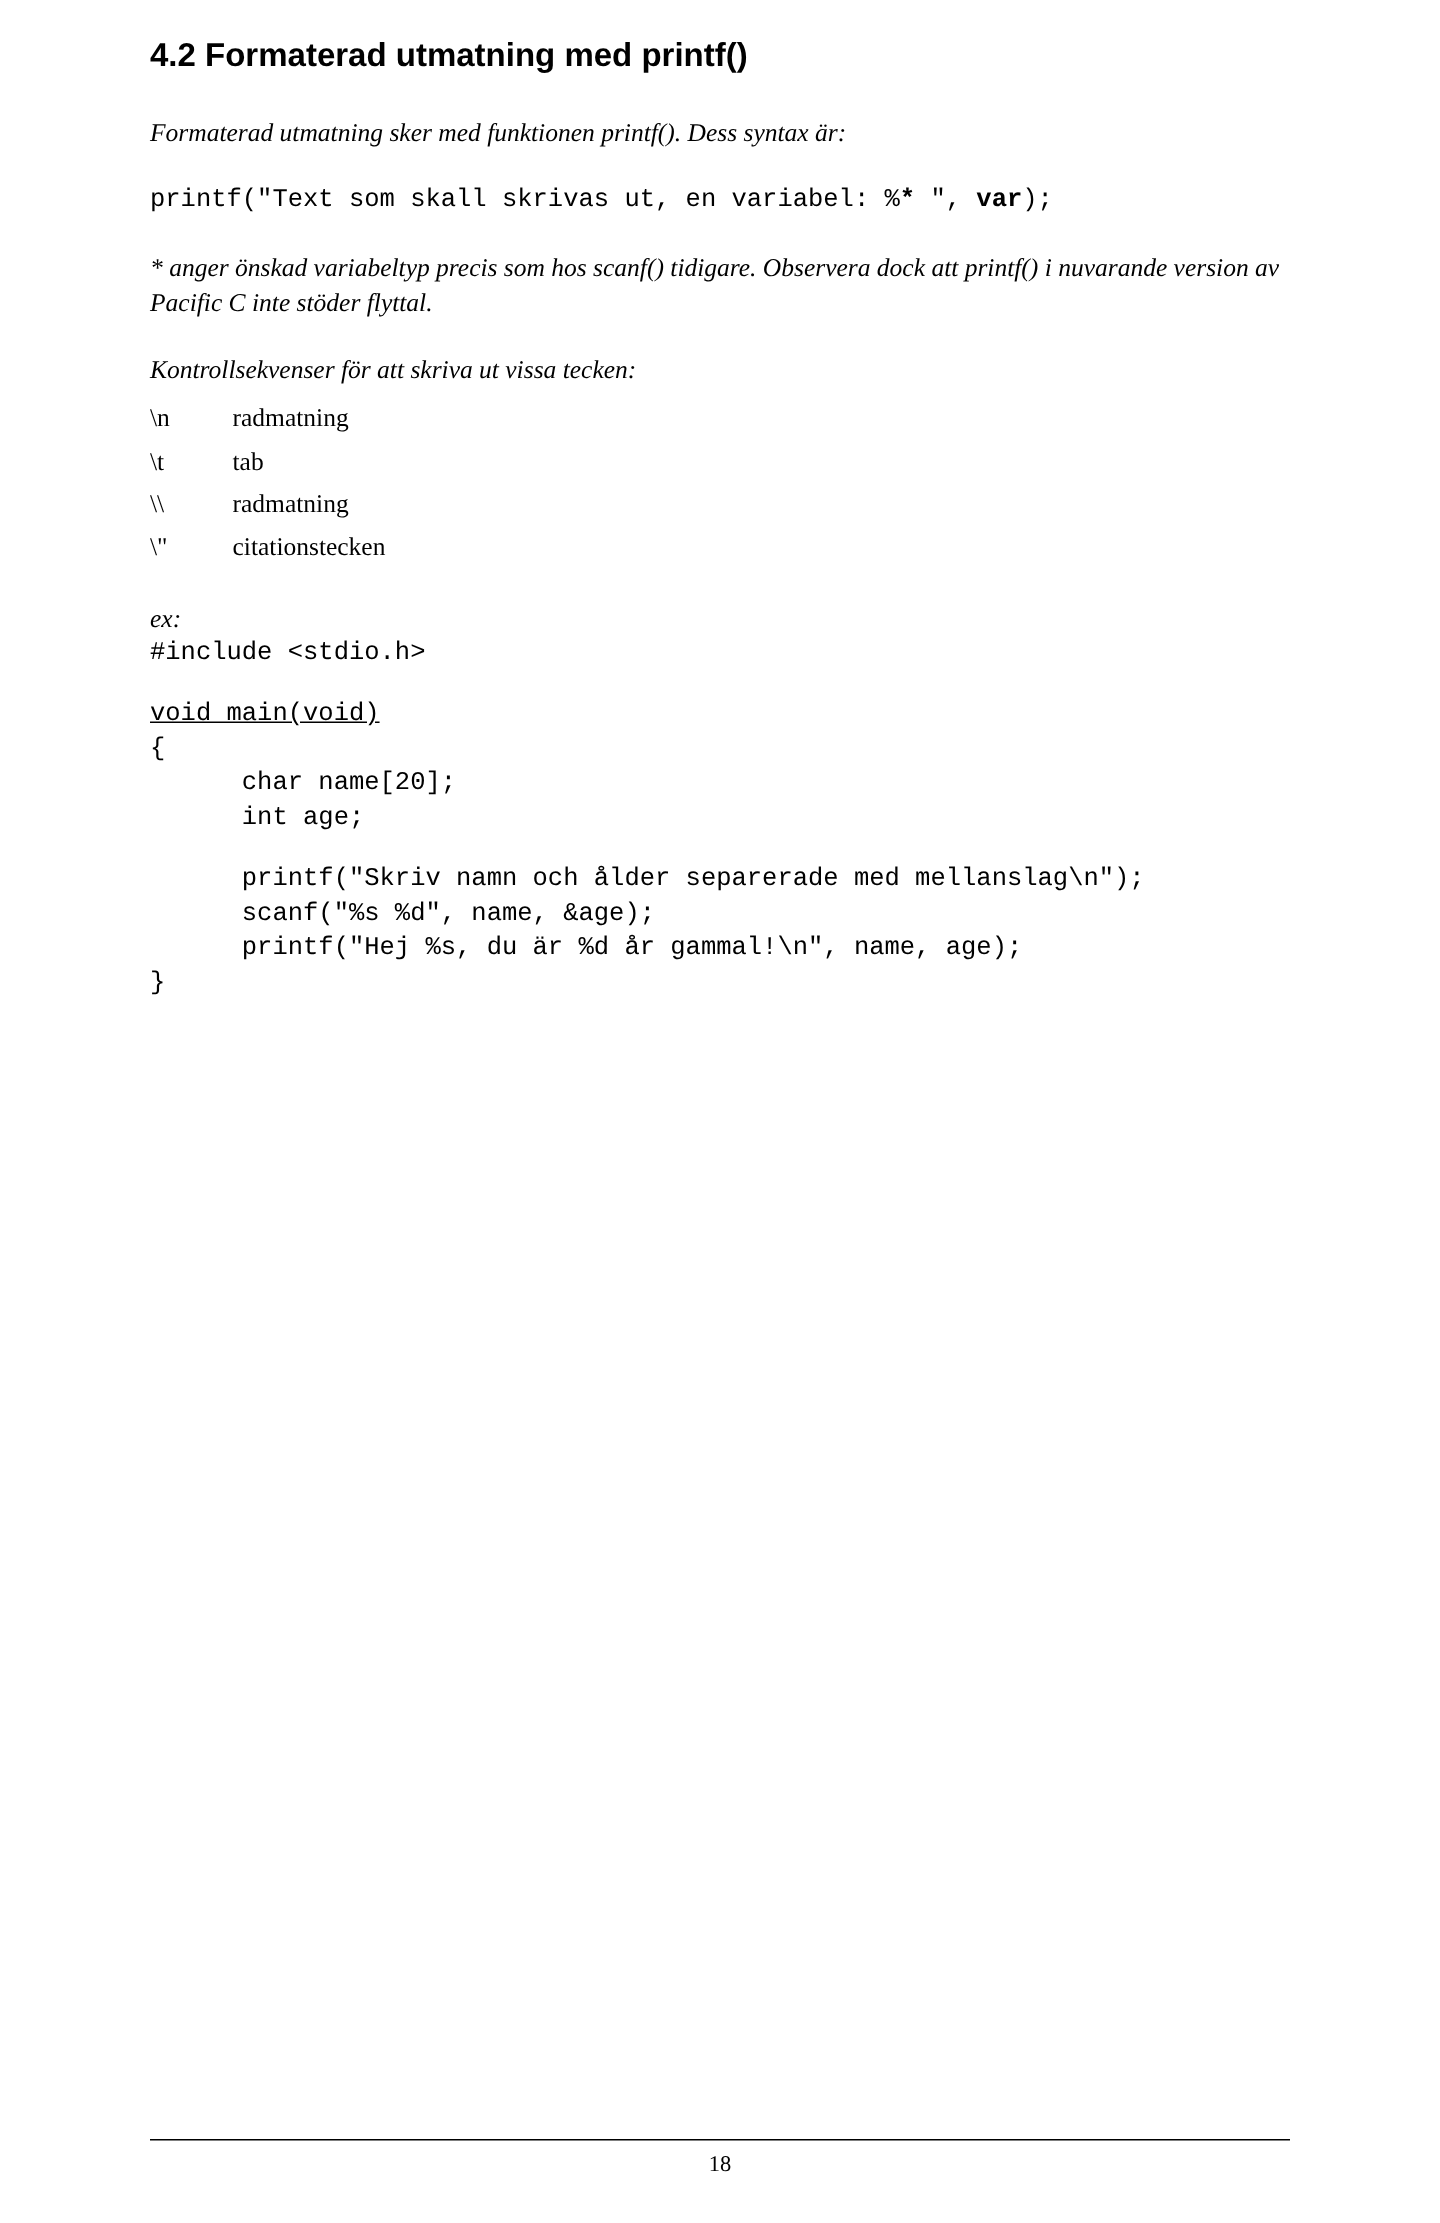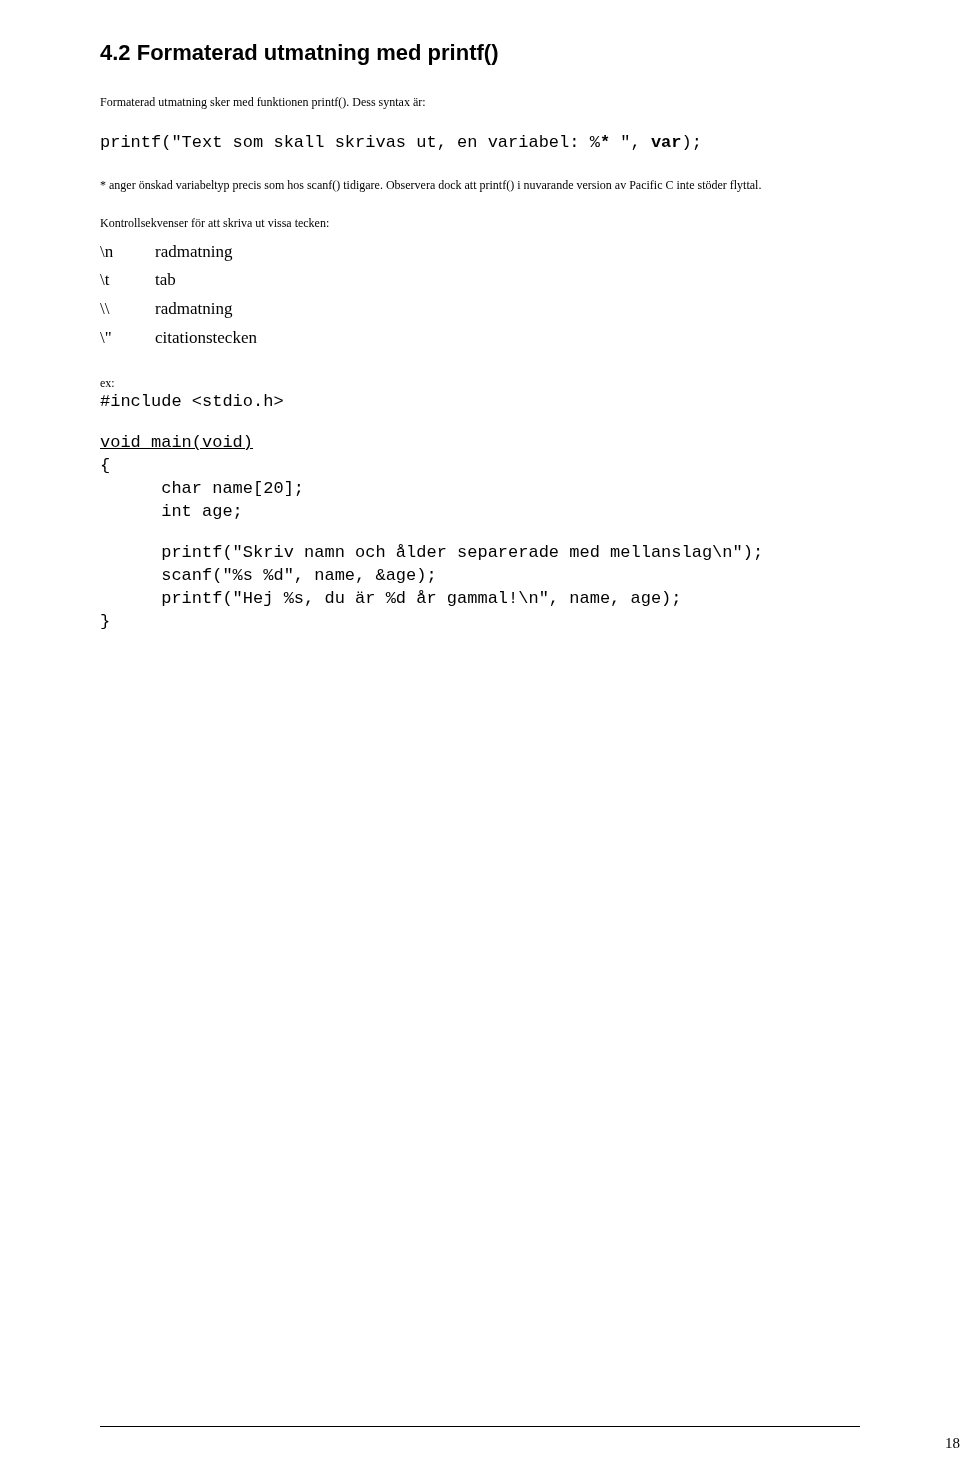--- a/index.html
+++ b/index.html
@@ -6,34 +6,35 @@
     margin: 0;
     padding: 0;
     background: #ffffff;
     font-family: "Times New Roman", Times, serif;
     color: #000000;
   }
   .page {
     width: 960px;
     min-height: 1482px;
     margin: 0 auto;
-    padding: 40px 100px 40px 100px;
+    padding: 24px 100px 40px 100px;
     box-sizing: border-box;
     position: relative;
   }
   .heading {
     font-family: Arial, Helvetica, sans-serif;
     font-weight: bold;
     font-size: 22px;
     margin-bottom: 28px;
   }
   .para {
-    font-size: 12px;
+    font-size: 17px;
     line-height: 1.35;
     margin-bottom: 22px;
+    font-style: italic;
   }
   .mono {
     font-family: "Courier New", Courier, monospace;
     font-size: 17px;
     line-height: 1.35;
     white-space: pre;
     margin-bottom: 22px;
   }
   .list {
     font-size: 17px;
@@ -54,21 +55,21 @@
     left: 100px;
     right: 100px;
     bottom: 55px;
     border-top: 1px solid #000000;
   }
   .page-num {
     position: absolute;
     bottom: 30px;
     left: 0;
     right: 0;
-    text-align: right;
+    text-align: center;
     font-size: 15px;
   }
 </style>
 </head>
 <body>
 
 <div class="page">
 
   <div class="heading">4.2 Formaterad utmatning med printf()</div>
 

